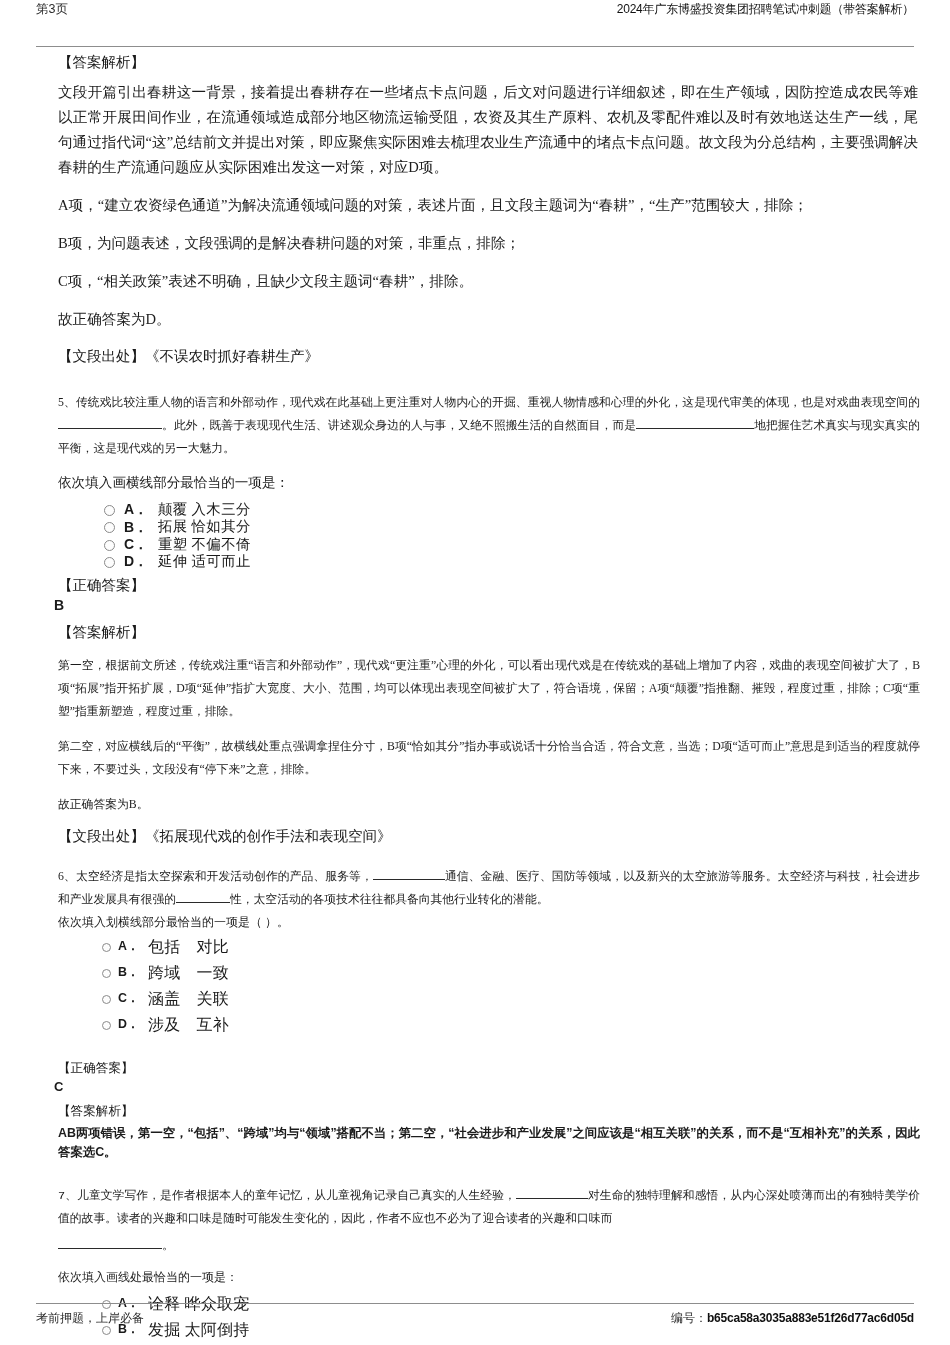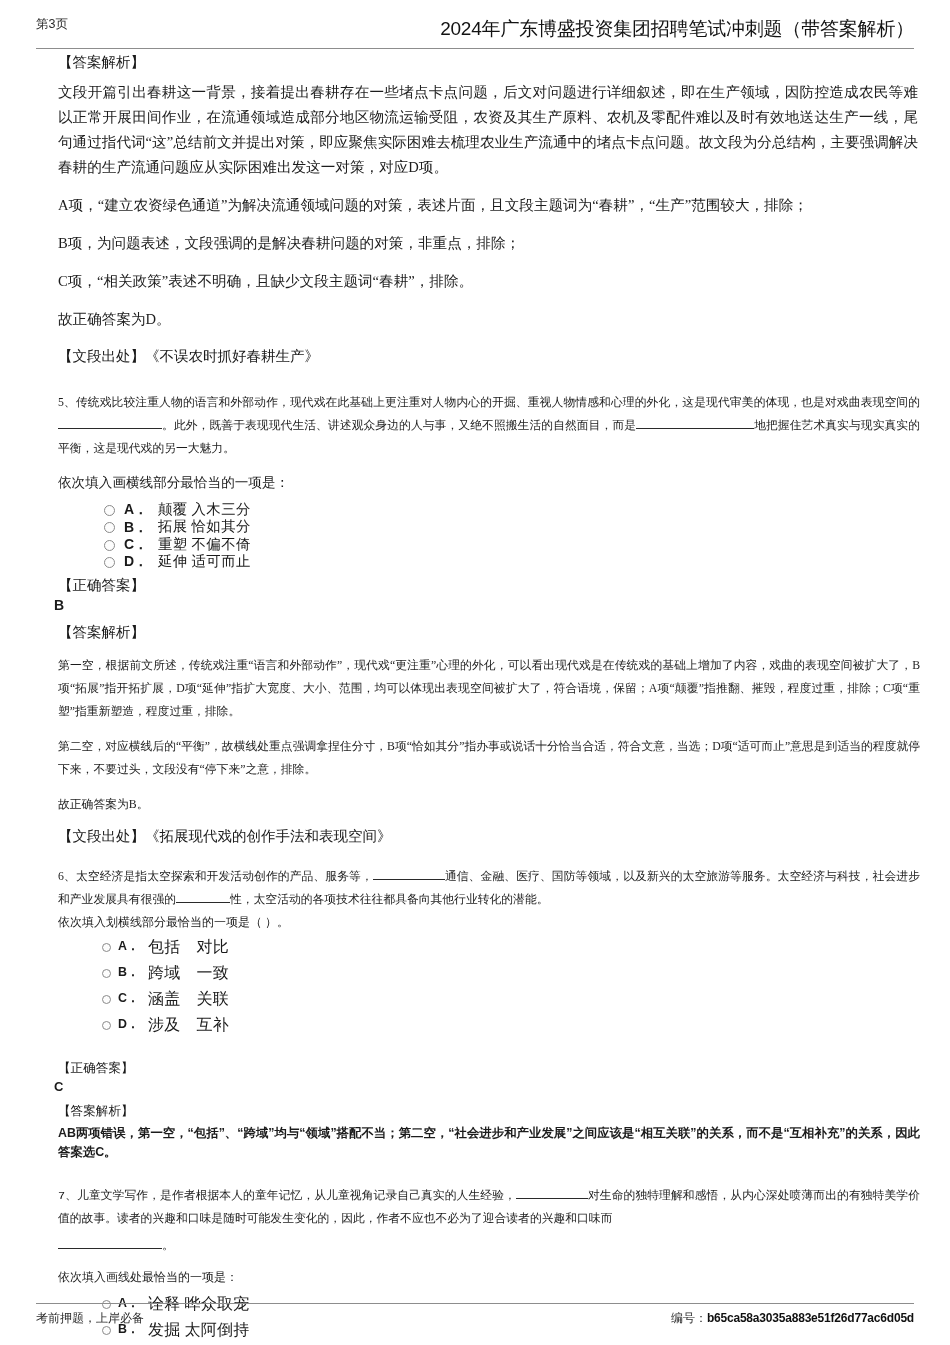--- a/index.html
+++ b/index.html
@@ -19,39 +19,39 @@
     width: 950px;
     height: 1345px;
     box-sizing: border-box;
     padding: 0;
     position: relative;
   }
 
   
   .page-header {
     position: absolute;
-    top: 16px;
+    top: 1px;
     left: 36px;
     right: 36px;
     height: 28px;
     display: flex;
     align-items: flex-start;
     justify-content: space-between;
     border-bottom: 1px solid #8d8d8d;
-    padding-bottom: 4px;
+    padding-bottom: 17px;
     gap: 22px;
   }
   .header-left {
     font-size: 12.5px;
     font-family: "Liberation Sans", sans-serif;
     color: #2b2b2b;
     letter-spacing: 0px;
   }
   .header-right {
-    font-size: 19px;
+    font-size: 12px;
     font-family: "Liberation Sans", sans-serif;
     color: #121212;
     letter-spacing: -0.2px;
     white-space: nowrap;
   }
 
   
   .content {
     position: absolute;
     top: 46px;

